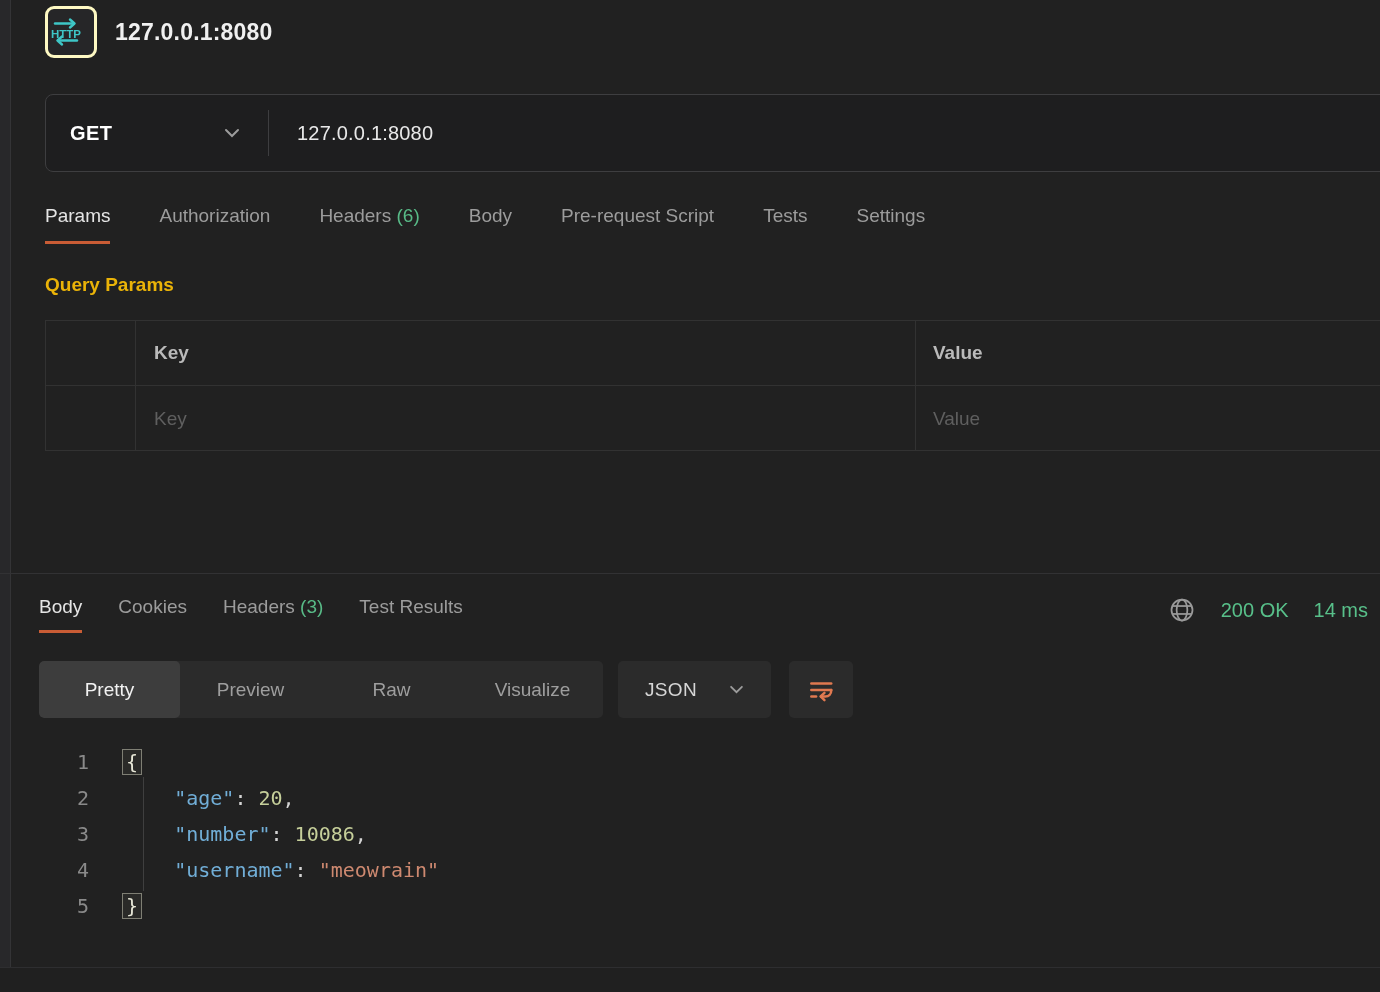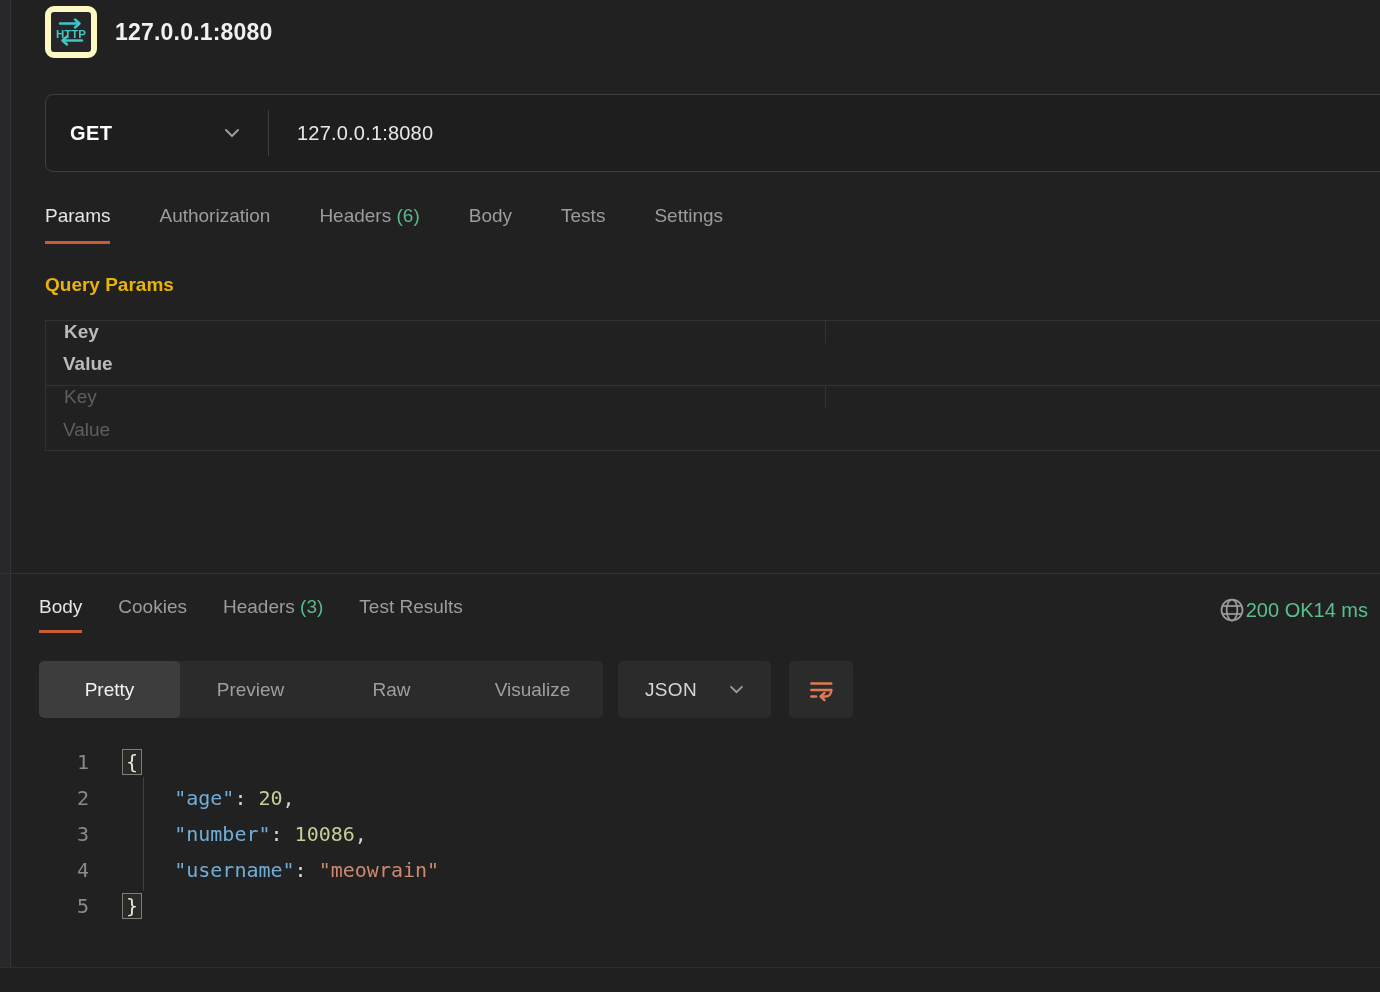--- a/index.html
+++ b/index.html
@@ -26,22 +26,22 @@
     background:#323234; z-index:4;
   }
 
   
   .req-title-row {
     position:absolute; left:34px; top:6px; height:52px;
     display:flex; align-items:center; gap:18px;
   }
   .http-tile {
     width:52px; height:52px; border-radius:9px;
-    background:#262628; border:6px solid #fef9c3;
-    display:flex; align-items:center; justify-content:center;
+    background:#262628; border:3px solid #fef9c3;
+    display:flex; align-items:center; justify-content:flex-start;
   }
   .req-title { font-size:23px; font-weight:700; color:#f0f0f0; letter-spacing:.2px; }
 
   
   .url-bar {
     position:absolute; left:34px; right:-8px; top:94px; height:78px;
     background:#1e1e1f; border:1px solid #3e3e40; border-radius:8px;
     display:flex; align-items:center;
   }
   .method-select {
@@ -67,35 +67,35 @@
   
   .qp-title {
     position:absolute; left:34px; top:274px;
     font-size:19px; font-weight:700; color:#eab308;
   }
   .qp-table {
     position:absolute; left:34px; right:0; top:320px; height:131px;
     border-top:1px solid #323232; border-left:1px solid #323232;
     border-bottom:1px solid #323232;
   }
-  .qp-row { display:flex; height:65px;flex-direction:column; }
+  .qp-row { display:flex; height:65px; }
   .qp-row.header { border-bottom:1px solid #323232; }
   .qp-cell { border-right:1px solid #323232; display:flex; align-items:center; }
   .qp-cell.cb   { width:90px; }
   .qp-cell.key  { width:780px; padding-left:18px; }
   .qp-cell.val  { flex:1; padding-left:17px; border-right:none; }
   .qp-row.header .qp-cell { font-size:19px; font-weight:700; color:#bababa; }
   .qp-row.entry  .qp-cell { font-size:19px; color:#5f5f5f; }
 
   
   .res-tabs { position:absolute; left:28px; top:596px; display:flex; }
   .res-tabs .tab { margin-right:36px; padding-bottom:12px; }
   .res-meta {
     position:absolute; right:12px; top:596px;
-    display:flex; align-items:center; 
+    display:flex; align-items:center; gap:25px;
   }
   .res-status, .res-time { font-size:20px; color:#58c08a; }
   .globe { display:flex; cursor:pointer; }
 
   
   .view-row { position:absolute; left:28px; top:661px; height:57px; display:flex; }
   .seg-control {
     display:flex; background:#2b2b2b; border-radius:5px; overflow:hidden;
     width:564px; height:57px;
   }
@@ -170,20 +170,21 @@
     </div>
     <div class="url-divider"></div>
     <div class="url-text">127.0.0.1:8080</div>
   </div>
 
   <div class="req-tabs">
     <div class="tab active"><span>Params</span></div>
     <div class="tab"><span>Authorization</span></div>
     <div class="tab"><span>Headers</span> <span class="count">(6)</span></div>
     <div class="tab"><span>Body</span></div>
+    <div class="tab"><span>Pre-request Script</span></div>
     <div class="tab"><span>Tests</span></div>
     <div class="tab"><span>Settings</span></div>
   </div>
 
   <div class="qp-title">Query Params</div>
   <div class="qp-table">
     <div class="qp-row header">
       <div class="qp-cell cb"></div>
       <div class="qp-cell key">Key</div>
       <div class="qp-cell val">Value</div>

